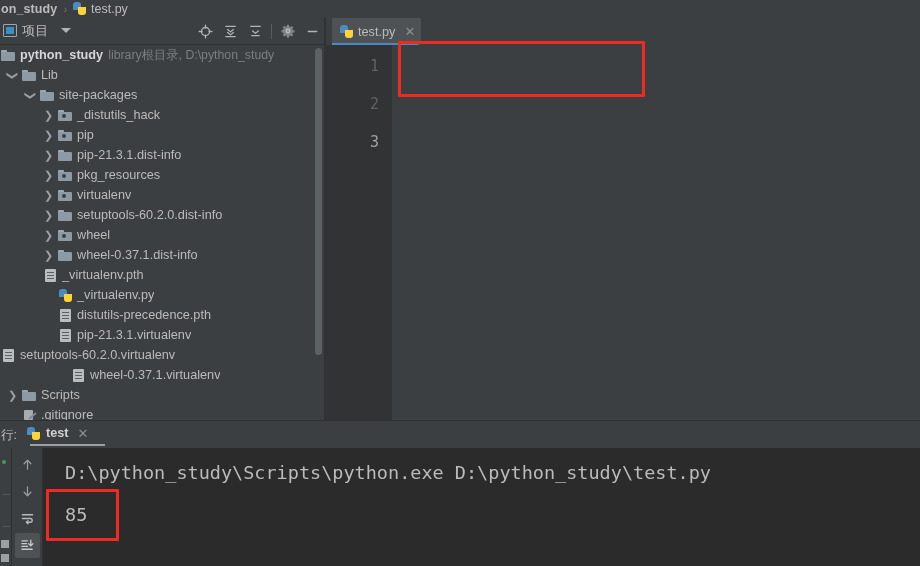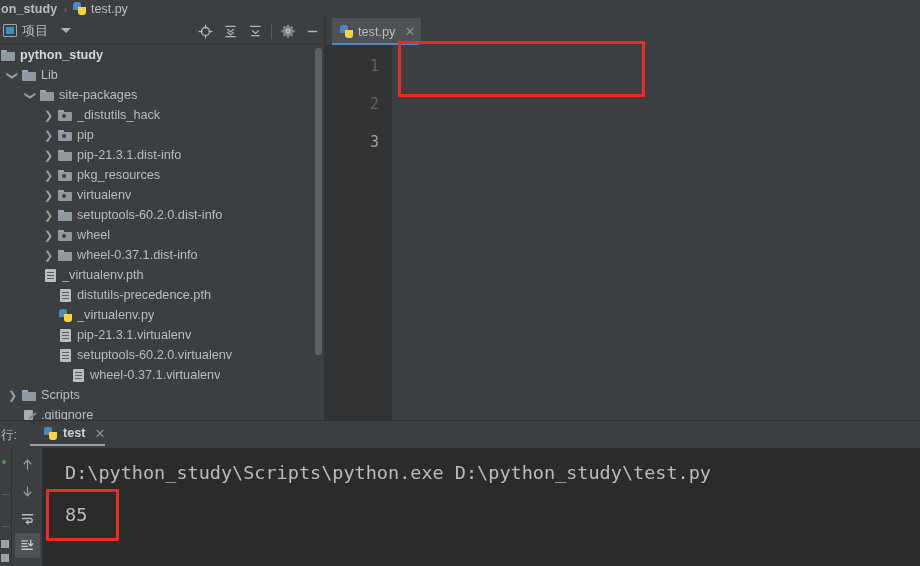--- a/index.html
+++ b/index.html
@@ -146,21 +146,21 @@
     border: 3px solid #ee2b20; border-radius: 1px; pointer-events: none;
   }
 
   
   #run-panel { position: absolute; left: 0; top: 420px; width: 920px; height: 146px; background: #3c3f41; }
   #run-panel-topline { position: absolute; left: 0; top: 0; width: 920px; height: 1px; background: #2e3133; }
 
   #run-header { position: absolute; left: 0; top: 2px; width: 920px; height: 26px; display: flex; align-items: center; }
   #run-title { color: #bbbbbb; font-size: 12.5px; margin-left: 1px; }
   #run-tab {
-    position: absolute; left: 38px; top: 0; height: 26px;
+    position: absolute; left: 21px; top: 0; height: 26px;
     display: flex; align-items: center; padding: 0 6px;
   }
   #run-tab .rt-label { color: #d0d0d0; font-size: 12.7px; margin-left: 6px; font-weight: bold; }
   #run-tab .rt-close { color: #8a8f93; font-size: 13px; margin-left: 9px; }
   #run-tab-underline { position: absolute; left: 30px; top: 24px; width: 75px; height: 2px; background: #9aa0a4; }
 
   #run-left-rail { position: absolute; left: 0; top: 28px; width: 12px; height: 118px; background: #3c3f41; border-right: 1px solid #2e3133; }
   .rail-mark { position: absolute; left: 2px; width: 8px; height: 1px; background: #55585a; }
   .rail-dot { position: absolute; left: 2px; width: 4px; height: 4px; background: #499c54; border-radius: 50%; }
   .rail-sq { position: absolute; left: 1px; width: 8px; height: 8px; background: #9aa0a4; }
@@ -248,20 +248,21 @@
   <div id="project-tree">
 
     <div class="tree-row" style="">
       <span class="ico">
           <span class="folder">
             <span class="tab"></span>
             <span class="body"></span>
           </span>
         </span>
       <span class="row-label row-bold">python_study</span>
+      <span class="row-note">library根目录, D:\python_study</span>
     </div>
 
     <div class="tree-row" style="padding-left:4px;">
       <span class="tw">
           <span class="chev down">❯</span>
         </span>
       <span class="ico">
           <span class="folder">
             <span class="tab"></span>
             <span class="body"></span>
@@ -390,47 +391,47 @@
           </span>
         </span>
       <span class="row-label">wheel-0.37.1.dist-info</span>
     </div>
 
     <div class="tree-row" style="padding-left:42px;">
       <span class="ico">
           <span class="fileico"></span>
         </span>
       <span class="row-label">_virtualenv.pth</span>
-    </div>
-
-    <div class="tree-row" style="padding-left:57px;">
-      <span class="ico">
-          <span class="fileico"></span>
-        </span>
-      <span class="row-label">distutils-precedence.pth</span>
     </div>
 
     <div class="tree-row" style="padding-left:57px;">
       <span class="ico">
           <span class="pyico">
             <span class="b"></span>
             <span class="y"></span>
           </span>
         </span>
       <span class="row-label">_virtualenv.py</span>
     </div>
 
     <div class="tree-row" style="padding-left:57px;">
       <span class="ico">
           <span class="fileico"></span>
         </span>
+      <span class="row-label">distutils-precedence.pth</span>
+    </div>
+
+    <div class="tree-row" style="padding-left:57px;">
+      <span class="ico">
+          <span class="fileico"></span>
+        </span>
       <span class="row-label">pip-21.3.1.virtualenv</span>
     </div>
 
-    <div class="tree-row" style="padding-left:57px;">
+    <div class="tree-row" style="">
       <span class="ico">
           <span class="fileico"></span>
         </span>
       <span class="row-label">setuptools-60.2.0.virtualenv</span>
     </div>
 
     <div class="tree-row" style="padding-left:70px;">
       <span class="ico">
           <span class="fileico"></span>
         </span>

